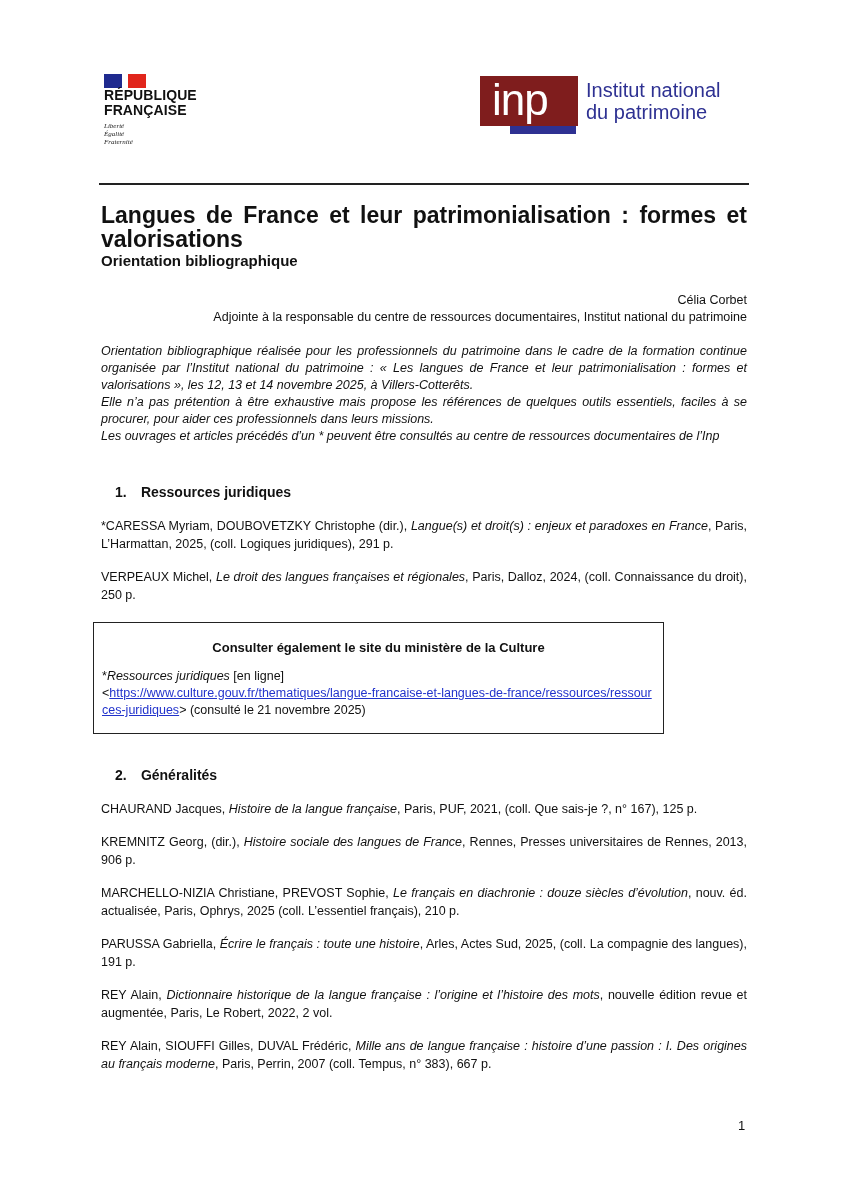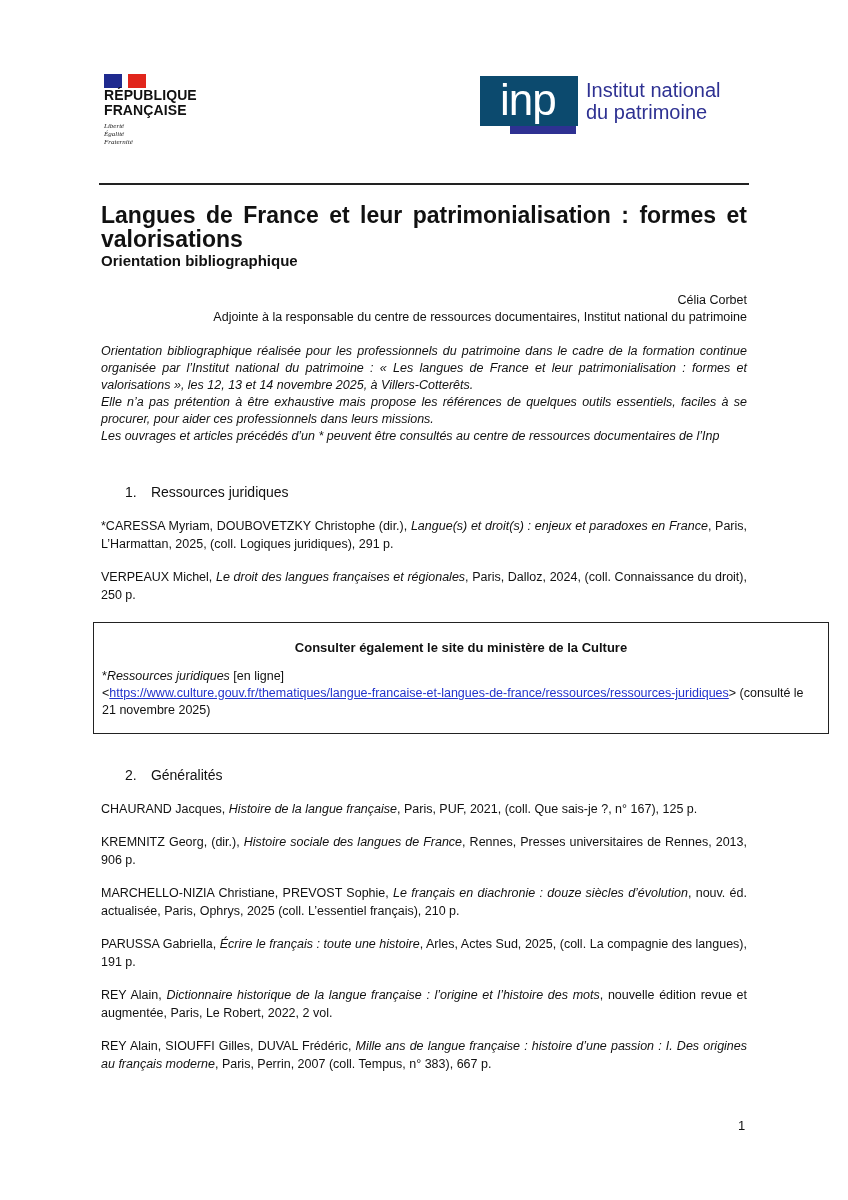--- a/index.html
+++ b/index.html
@@ -13,44 +13,44 @@
   .rf-logo { position: absolute; left: 104px; top: 74px; width: 110px; }
   .rf-flag { display: flex; gap: 0; height: 14px; width: 42px; }
   .rf-flag .blue { width: 18px; height: 14px; background: #1f2a8f; }
   .rf-flag .white { width: 6px; height: 14px; background: #ffffff; }
   .rf-flag .red { width: 18px; height: 14px; background: #e1261c; }
   .rf-name { font-weight: bold; font-size: 14px; line-height: 15px; letter-spacing: 0.1px; color: #111; }
   .rf-motto { font-family: "Liberation Serif", serif; font-style: italic; font-size: 7px; line-height: 8px; margin-top: 4px; color: #222; }
 
   .inp-logo { position: absolute; left: 480px; top: 76px; display: flex; align-items: center; }
   .inp-box {
-    width: 98px; height: 50px; background: #0c4a6e; color: #ffffff;
+    width: 98px; height: 50px; background: #7f1d1d; color: #ffffff;
     font-size: 44px; line-height: 48px; font-weight: normal; text-align: left;
-    padding-left: 20px; box-sizing: border-box; letter-spacing: -1px; position: relative;
+    padding-left: 12px; box-sizing: border-box; letter-spacing: -1px; position: relative;
   }
   .inp-box .tab { position: absolute; left: 30px; bottom: -8px; width: 66px; height: 8px; background: #2e3192; }
   .inp-text { margin-left: 8px; color: #2e3192; font-size: 20px; line-height: 22px; }
 
   .rule { position: absolute; left: 99px; top: 183px; width: 650px; height: 2px; background: #222; }
 
   .content { position: absolute; left: 101px; top: 203px; width: 646px; font-size: 13px; line-height: 17px; }
   .title { font-weight: bold; font-size: 23px; line-height: 24px; text-align: justify; text-align-last: left; margin: 0; }
   .subtitle { font-weight: bold; font-size: 15px; line-height: 19px; margin: 0; }
   .author { margin-top: 22px; font-size: 12.5px; line-height: 17px; text-align: right; }
   .intro { margin-top: 17px; font-style: italic; text-align: justify; font-size: 12.5px; line-height: 17px; }
   .note { font-style: italic; font-size: 12.5px; line-height: 17px; }
 
-  .section-h { font-weight: normal; font-size: 14px; line-height: 18px; margin: 38px 0 0 24px; }
+  .section-h { font-weight: bold; font-size: 14px; line-height: 18px; margin: 38px 0 0 14px; }
   .section-h .num { display: inline-block; width: 22px; }
   .ref { margin-top: 15px; text-align: justify; font-size: 12.5px; line-height: 18px; }
   .ref.first { margin-top: 16px; }
   .ref i { font-style: italic; }
 
   .box {
-    margin-top: 18px; margin-left: -8px; width: 736px; border: 1.5px solid #222;
+    margin-top: 18px; margin-left: -8px; width: 571px; border: 1.5px solid #222;
     box-sizing: border-box; padding: 16px 8px 14px 8px; font-size: 12.5px; line-height: 17px;
   }
   .box-title { font-weight: bold; text-align: center; font-size: 13px; margin-bottom: 12px; }
   .box a { color: #2233cc; text-decoration: underline; }
 
   .page-number { position: absolute; left: 738px; top: 1118px; font-size: 13px; }
 </style>
 </head>
 <body>
 

